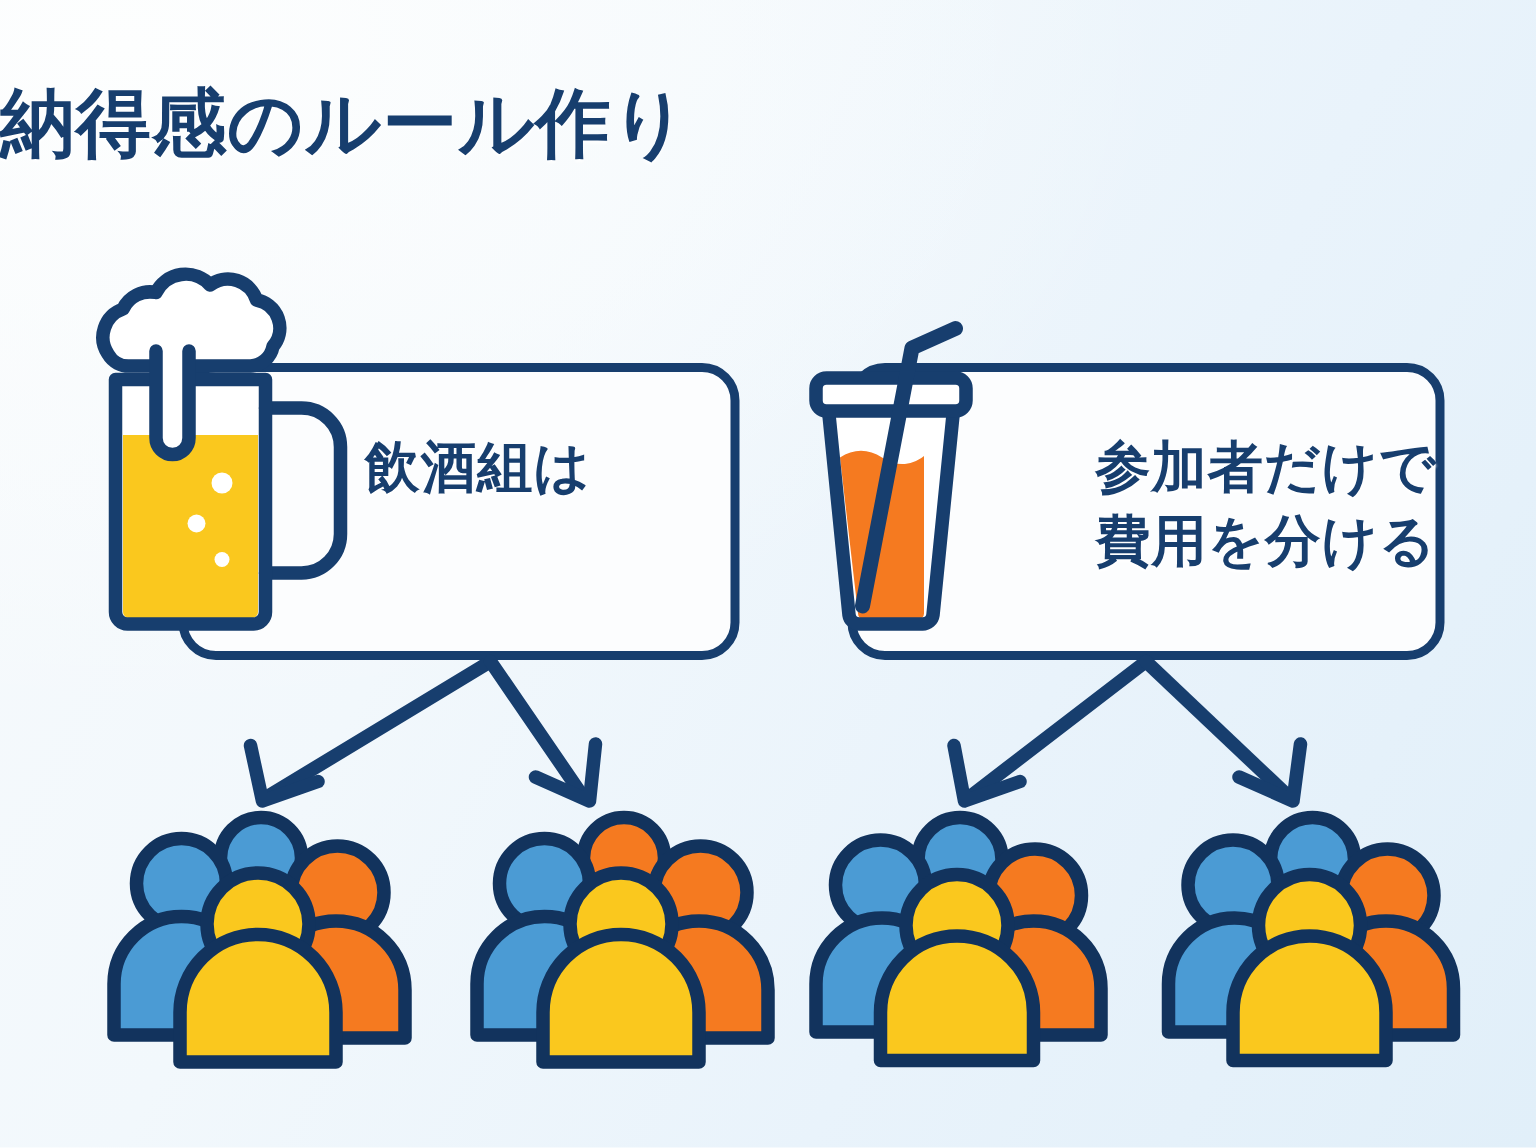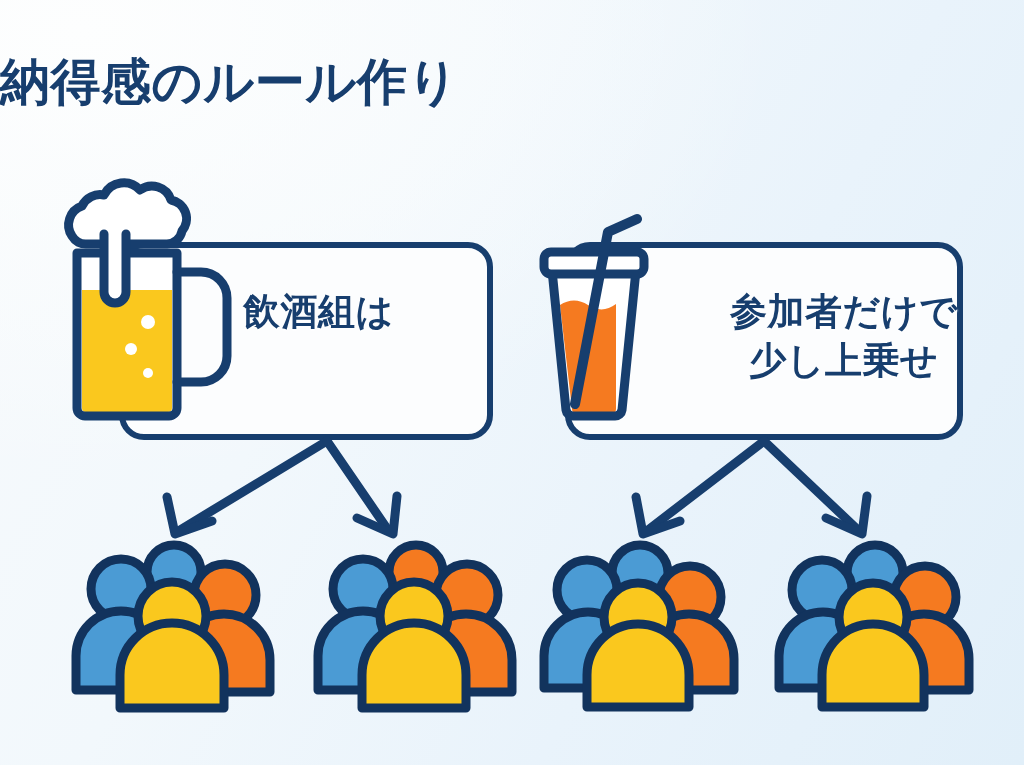--- a/index.html
+++ b/index.html
@@ -210,16 +210,16 @@
     </g>
 
   </svg>
 
   <div id="card-text-left" class="card-text">
     <span class="line">飲酒組は</span>
   </div>
 
   <div id="card-text-right" class="card-text">
     <span class="line">参加者だけで</span>
-    <span class="line">少し上乗せ</span>
+    <span class="line">費用を分ける</span>
   </div>
 
 </div>
 
 </body></html>

